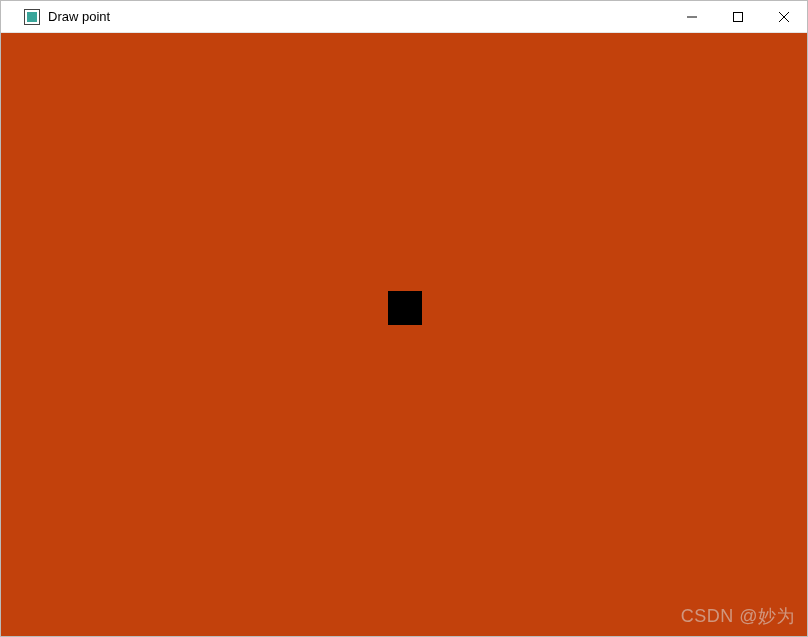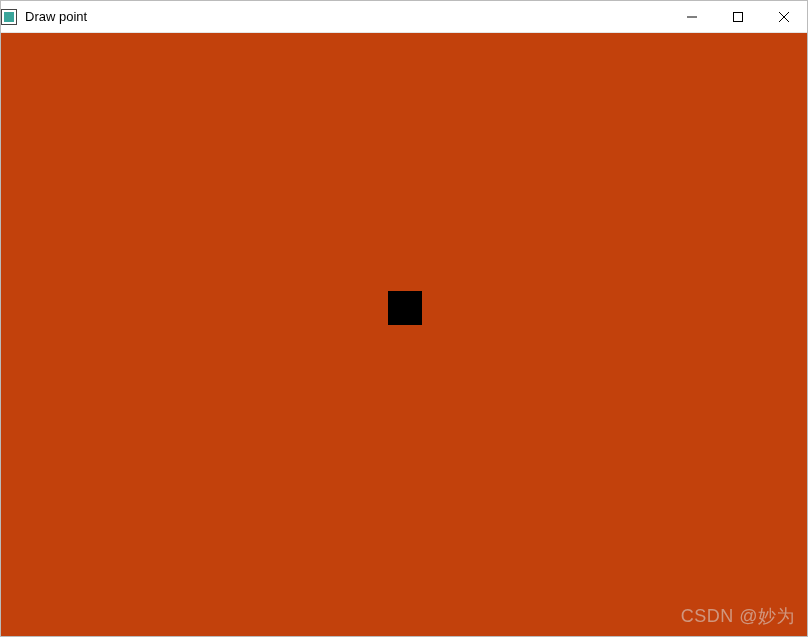--- a/index.html
+++ b/index.html
@@ -13,21 +13,21 @@
       font-family: "Segoe UI", Tahoma, sans-serif;
       background: #fff;
       overflow: hidden;
       border: 1px solid #bbb;
     }
     .titlebar {
       height: 32px;
       background: #ffffff;
       display: flex;
       align-items: center;
-      padding-left: 0;
+      padding-left: 23px;
       border-bottom: 1px solid #e5e5e5;
     }
     .app-icon {
       width: 16px;
       height: 16px;
       margin-right: 8px;
       border: 1px solid #444;
       display: inline-block;
       position: relative;
     }

